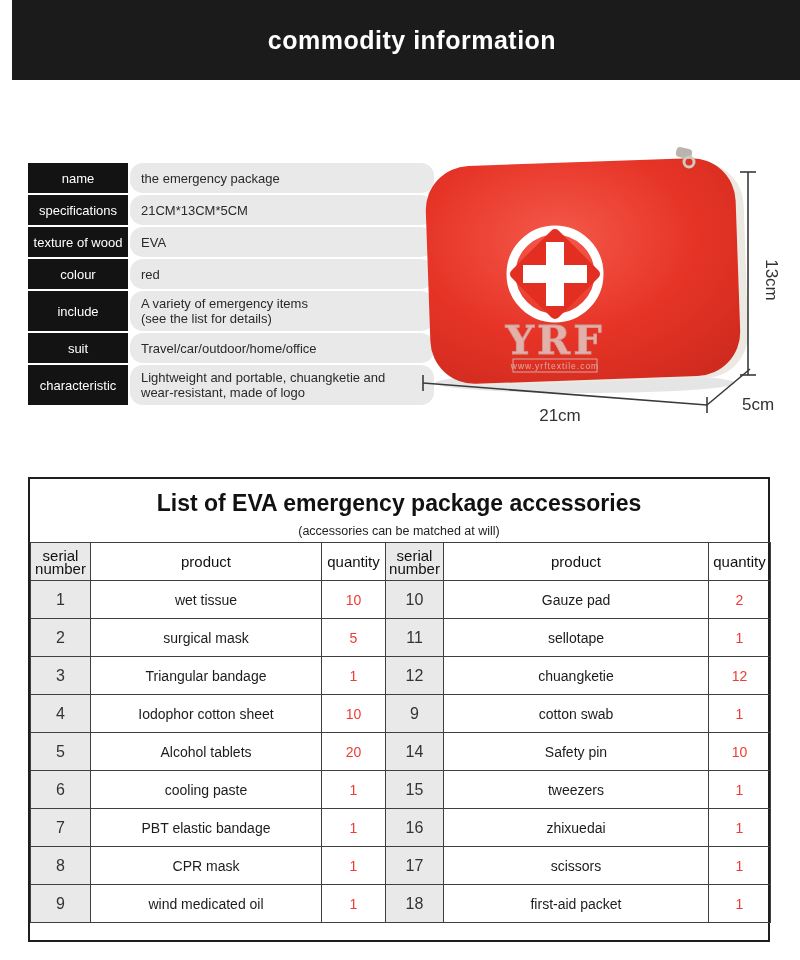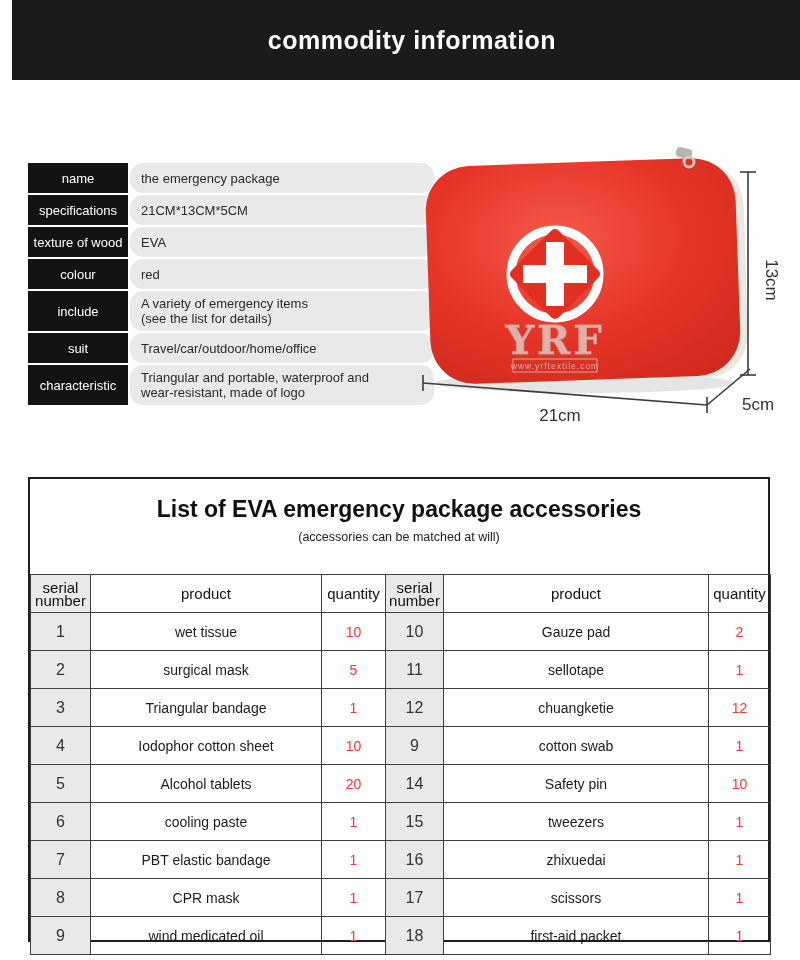--- a/index.html
+++ b/index.html
@@ -18,23 +18,23 @@
               display:flex; align-items:center; justify-content:center; text-align:center; flex:none;}
   .spec-value{flex:1; background:#e9e9e9; color:#2a2a2a; font-size:13px; line-height:15px;
               display:flex; flex-direction:column; justify-content:center; padding:5px 6px 5px 11px;border-radius:13px;}
 
   
   .figure{position:absolute; left:410px; top:140px; width:390px; height:300px;}
 
   
   .panel{position:absolute; left:28px; top:477px; width:742px; height:465px; border:2px solid #1e1e1e;
          box-sizing:border-box; background:#fff;}
-  .panel-title{margin-top:17px; text-align:center; font-size:23px; font-weight:bold; color:#111;}
+  .panel-title{margin-top:11px; text-align:center; font-size:23px; font-weight:bold; color:#111;}
   .panel-subtitle{margin-top:7px; text-align:center; font-size:12.5px; color:#222;}
-  table.acc{border-collapse:collapse; width:100%; margin-top:30px; table-layout:fixed;}
+  table.acc{border-collapse:collapse; width:100%; margin-top:4px; table-layout:fixed;}
   table.acc td, table.acc th{border:1px solid #3f3f3f; height:37px; padding:0; text-align:center;
                              font-weight:normal; overflow:hidden;}
   table.acc th{font-size:15px; color:#111;}
   th.serial-h{background:#e9e9e9; font-size:12px; line-height:13px;}
   td.serial{background:#e9e9e9; font-size:16px; color:#333;}
   td.product{font-size:14px; color:#1c1c1c;}
   td.qty{font-size:14px; color:#ee3b33;}
   td.sep, th.sep{border-left:2px solid #3f3f3f;}
   col.c-serial{width:60px;} col.c-product{width:231px;} col.c-qty{width:64px;}
   col.c-serial2{width:58px;} col.c-product2{width:265px;} col.c-qty2{width:62px;}
@@ -82,21 +82,21 @@
       </div>
     <div class="spec-row">
         <div class="spec-label">suit</div>
         <div class="spec-value">
           <span>Travel/car/outdoor/home/office</span>
         </div>
       </div>
     <div class="spec-row">
         <div class="spec-label">characteristic</div>
         <div class="spec-value">
-          <span>Triangular and portable, waterproof and</span>
+          <span>Lightweight and portable, chuangketie and</span>
           <span>wear-resistant, made of logo</span>
         </div>
       </div>
   </div>
 
   <div class="figure">
     <svg width="390" height="300" viewBox="0 0 390 300">
       <defs>
         <radialGradient id="bagGrad" cx="42%" cy="35%" r="80%">
           <stop offset="0%" stop-color="#f4594a"></stop>

